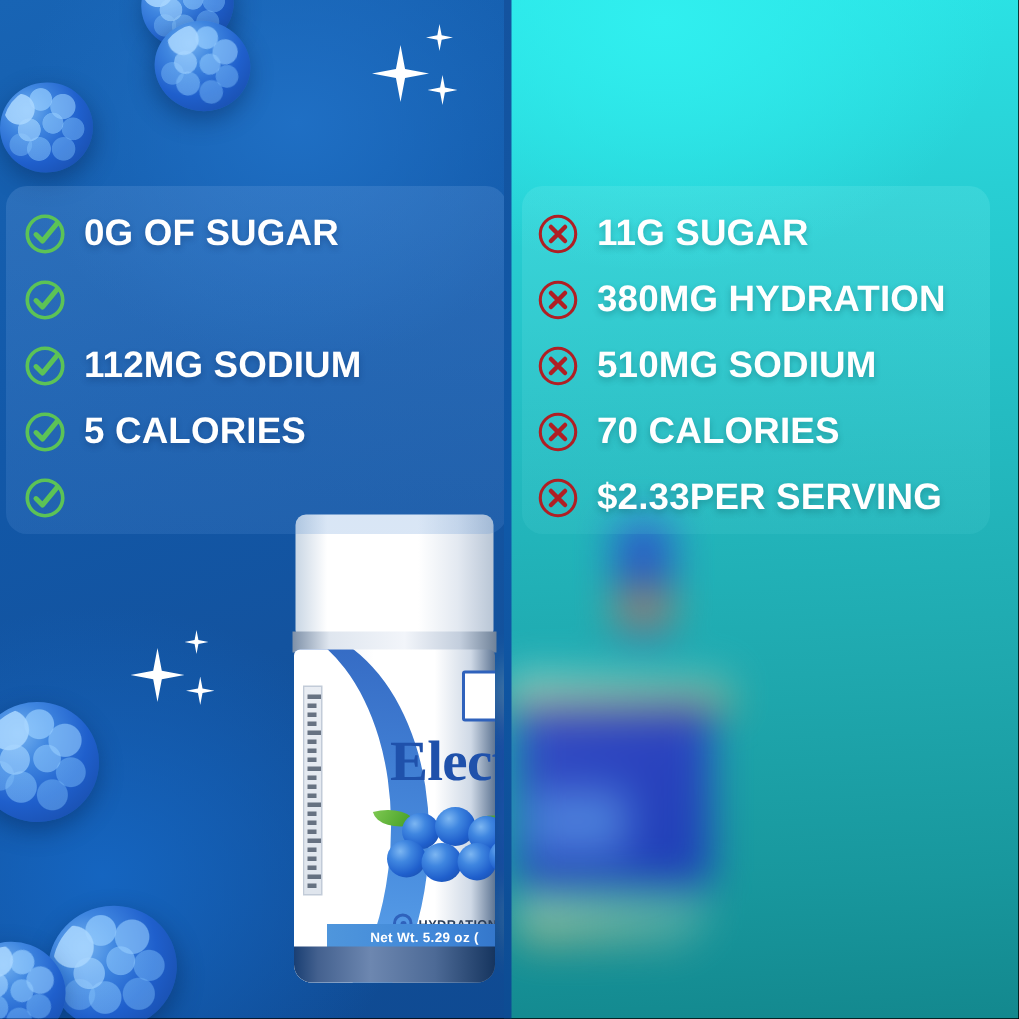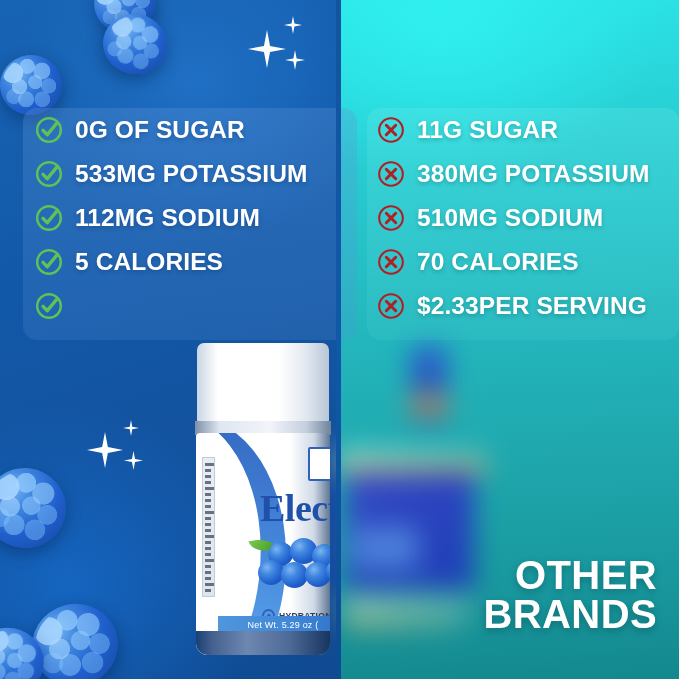--- a/index.html
+++ b/index.html
@@ -92,26 +92,25 @@
   #sparkles-top .s2 { left: 40px; top: 2px;  width: 18px; height: 18px; }
   #sparkles-top .s3 { left: 41px; top: 36px; width: 20px; height: 20px; }
   #sparkles-mid { left: 85px; top: 418px; width: 70px; height: 62px; }
   #sparkles-mid .s1 { left: 2px;  top: 14px; width: 36px; height: 36px; }
   #sparkles-mid .s2 { left: 38px; top: 2px;  width: 16px; height: 16px; }
   #sparkles-mid .s3 { left: 39px; top: 33px; width: 19px; height: 19px; }
 
   
   .card {
     position: absolute;
-    top: 108px;
+    top: 124px;
     border-radius: 14px;
     z-index: 6;
-    padding: 0 0 12px 0;
+    padding: 10px 0 12px 0;
     box-sizing: border-box;
-    margin-left: 19px;
   }
   #card-left {
     left: 4px;
     width: 334px;
     height: 232px;
     background: linear-gradient(180deg, rgba(96,150,215,0.30) 0%, rgba(84,142,212,0.22) 100%);
   }
   #card-right {
     left: 348px;
     width: 312px;
@@ -292,21 +291,21 @@
     bottom: 22px;
     width: 130px;
     height: 17px;
     background: linear-gradient(90deg, #4f96dc 0%, #3f86d8 60%, #2f6fc4 100%);
     display: flex;
     align-items: center;
     justify-content: center;
   }
   #jar-netwt span {
     font-size: 9px;
-    font-weight: 400;
+    font-weight: 700;
     color: #ffffff;
     letter-spacing: 0.2px;
     white-space: nowrap;
   }
   #jar-base {
     position: absolute;
     left: 18px;
     bottom: 0;
     width: 134px;
     height: 24px;
@@ -486,21 +485,20 @@
         <path d="M9.6 16.4 L14.2 21 L24.6 8.4" fill="none" stroke="#5cc356" stroke-width="3.6" stroke-linecap="round" stroke-linejoin="round"></path>
       </svg>
       <div class="row-label">0G OF SUGAR</div>
     </div>
 
     <div class="row">
       <svg class="icon" viewBox="0 0 32 32">
         <circle cx="16" cy="16" r="12.6" fill="none" stroke="#5cc356" stroke-width="2.6"></circle>
         <path d="M9.6 16.4 L14.2 21 L24.6 8.4" fill="none" stroke="#5cc356" stroke-width="3.6" stroke-linecap="round" stroke-linejoin="round"></path>
       </svg>
-      <div class="row-label">533MG POTASSIUM</div>
     </div>
 
     <div class="row">
       <svg class="icon" viewBox="0 0 32 32">
         <circle cx="16" cy="16" r="12.6" fill="none" stroke="#5cc356" stroke-width="2.6"></circle>
         <path d="M9.6 16.4 L14.2 21 L24.6 8.4" fill="none" stroke="#5cc356" stroke-width="3.6" stroke-linecap="round" stroke-linejoin="round"></path>
       </svg>
       <div class="row-label">112MG SODIUM</div>
     </div>
 
@@ -528,21 +526,21 @@
         <path d="M11 11 L21 21 M21 11 L11 21" fill="none" stroke="#b01f24" stroke-width="3.2" stroke-linecap="round"></path>
       </svg>
       <div class="row-label">11G SUGAR</div>
     </div>
 
     <div class="row">
       <svg class="icon" viewBox="0 0 32 32">
         <circle cx="16" cy="16" r="12.6" fill="none" stroke="#b01f24" stroke-width="2.2"></circle>
         <path d="M11 11 L21 21 M21 11 L11 21" fill="none" stroke="#b01f24" stroke-width="3.2" stroke-linecap="round"></path>
       </svg>
-      <div class="row-label">380MG POTASSIUM</div>
+      <div class="row-label">380MG HYDRATION</div>
     </div>
 
     <div class="row">
       <svg class="icon" viewBox="0 0 32 32">
         <circle cx="16" cy="16" r="12.6" fill="none" stroke="#b01f24" stroke-width="2.2"></circle>
         <path d="M11 11 L21 21 M21 11 L11 21" fill="none" stroke="#b01f24" stroke-width="3.2" stroke-linecap="round"></path>
       </svg>
       <div class="row-label">510MG SODIUM</div>
     </div>
 
@@ -556,18 +554,14 @@
 
     <div class="row">
       <svg class="icon" viewBox="0 0 32 32">
         <circle cx="16" cy="16" r="12.6" fill="none" stroke="#b01f24" stroke-width="2.2"></circle>
         <path d="M11 11 L21 21 M21 11 L11 21" fill="none" stroke="#b01f24" stroke-width="3.2" stroke-linecap="round"></path>
       </svg>
       <div class="row-label">$2.33PER SERVING</div>
     </div>
   </div>
 
-  <div id="other-brands">
-    <span class="ob-line">OTHER</span>
-    <span class="ob-line">BRANDS</span>
-  </div>
 
 </div>
 
 </body></html>

